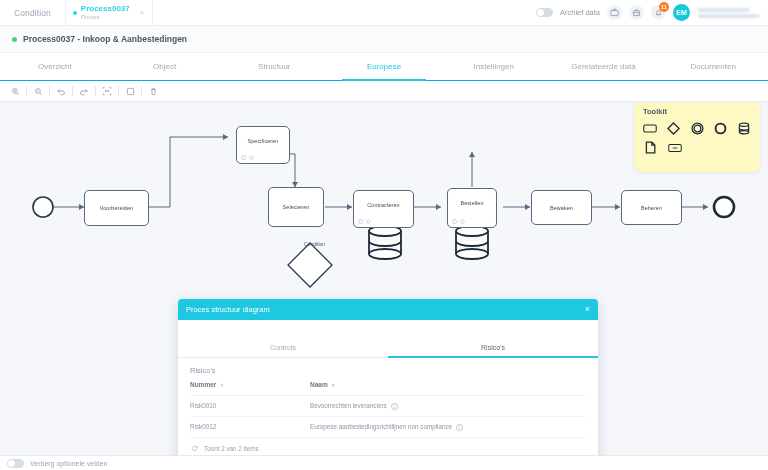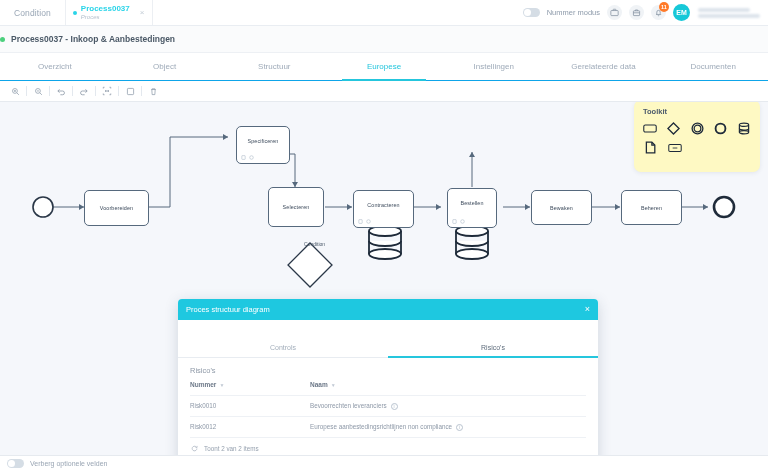--- a/index.html
+++ b/index.html
@@ -63,21 +63,21 @@
     display:flex; align-items:center; justify-content:center;
   }
   .userinfo { display:flex; flex-direction:column; gap:2px; padding-left:1px;}
   .blurline { height:4px; border-radius:2px; background:#dde4ec; filter: blur(1.1px); }
   .bl1 { width:52px; } .bl2 { width:62px; }
 
   
   .proc-header {
     position:absolute; top:26px; left:0; width:768px; height:27px;
     background:#fafbfc; border-bottom:1px solid #edf0f4;
-    display:flex; align-items:center; padding-left:0; gap:6px;
+    display:flex; align-items:center; padding-left:12px; gap:6px;
   }
   .proc-header .gdot { width:5px; height:5px; border-radius:50%; background:#4cd07d; }
   .proc-title { font-size:8.5px; font-weight:bold; color:#4a5866; }
 
   
   .navtabs {
     position:absolute; top:53px; left:0; width:768px; height:28px;
     background:#fff; border-bottom:1px solid #0ea5e9;
     display:flex;
   }
@@ -200,21 +200,21 @@
       <span class="dot"></span>
       <span class="txt">
         <span class="t1" style="display:block">Process0037</span>
         <span class="t2" style="display:block">Proces</span>
       </span>
       <span class="xc">×</span>
     </div>
 
     <div class="topright">
       <span class="toggle-sw"></span>
-      <span class="tr-label">Nummer modus</span>
+      <span class="tr-label">Archief data</span>
 
       <span class="circ-btn">
         <svg width="9" height="9" viewBox="0 0 16 16" fill="none" stroke="#7f8d9d" stroke-width="1.3">
           <rect x="1.5" y="4.5" width="13" height="9" rx="1.2"></rect>
           <path d="M5.5 4.5V3.2a1 1 0 0 1 1-1h3a1 1 0 0 1 1 1v1.3"></path>
         </svg>
       </span>
 
       <span class="circ-btn">
         <svg width="9" height="9" viewBox="0 0 16 16" fill="none" stroke="#7f8d9d" stroke-width="1.3">

